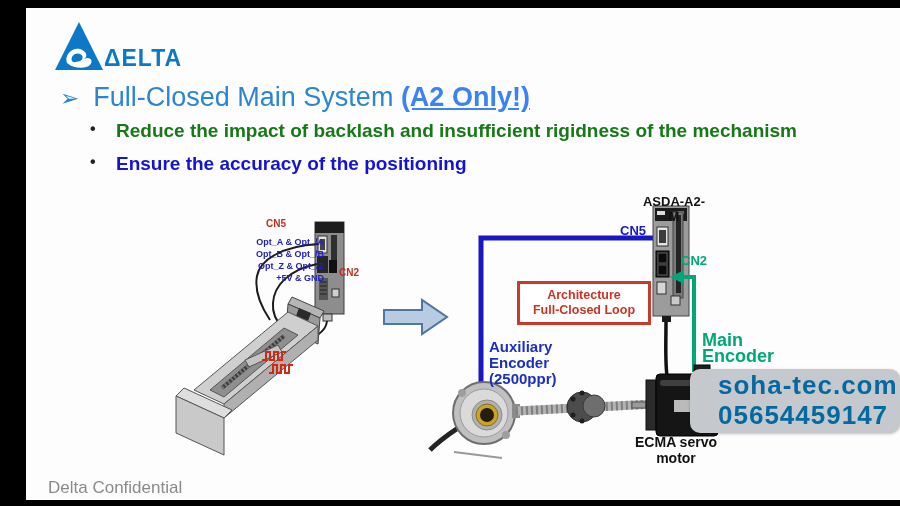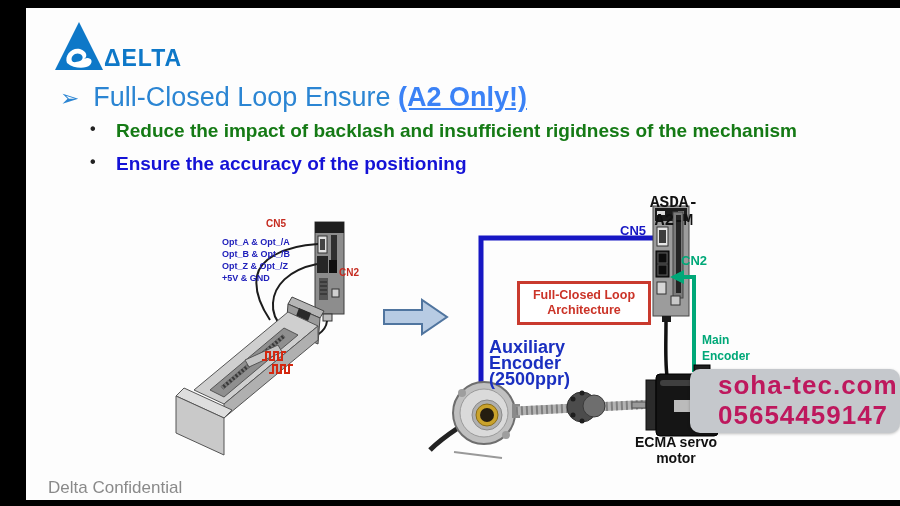--- a/index.html
+++ b/index.html
@@ -15,34 +15,34 @@
   .heading .marker{font-size:23px;margin-right:14px;}
   .heading .hl{color:#3b82f6;font-weight:bold;text-decoration:underline;}
   
   .bullet-row{left:64px;font-size:19px;font-weight:bold;white-space:nowrap;}
   .bullet-row .dot{display:inline-block;width:26px;color:#222;font-size:16px;vertical-align:top;}
   .b1{top:112px;color:#157a15;}
   .b2{top:145px;color:#1412d6;}
   
   .lbl{line-height:1.05;}
   .cn5-left{left:230px;top:211px;width:40px;text-align:center;font-size:10px;font-weight:bold;color:#c52b20;}
-  .sig-lines{left:196px;top:228px;width:102px;text-align:left;font-size:9px;font-weight:bold;color:#2020bb;line-height:12px;}
+  .sig-lines{left:196px;top:228px;width:102px;text-align:right;font-size:9px;font-weight:bold;color:#2020bb;line-height:12px;}
   .cn2-left{left:313px;top:260px;font-size:10px;font-weight:bold;color:#c52b20;}
-  .drive-model{left:612px;top:186px;width:72px;text-align:center;font-size:16px;font-weight:bold;color:#111;font-family:Liberation Mono, monospace;}
+  .drive-model{left:612px;top:186px;width:72px;text-align:center;font-size:13px;font-weight:bold;color:#111;}
   .cn5-right{left:594px;top:215px;font-size:13px;font-weight:bold;color:#1717c4;}
   .cn2-right{left:655px;top:245px;font-size:13px;font-weight:bold;color:#00a878;}
   .arch-box{left:491px;top:273px;width:128px;border:3px solid #c93a2e;background:#fff;
     text-align:center;font-size:12.5px;font-weight:bold;color:#cb3327;line-height:15px;padding:4px 0;}
-  .aux-label{left:463px;top:331px;font-size:18px;font-weight:bold;color:#1a2fc0;line-height:16px;}
-  .main-enc-label{left:676px;top:324px;font-size:12px;font-weight:bold;color:#00a878;line-height:16px;}
+  .aux-label{left:463px;top:331px;font-size:15px;font-weight:bold;color:#1a2fc0;line-height:16px;}
+  .main-enc-label{left:676px;top:324px;font-size:18px;font-weight:bold;color:#00a878;line-height:16px;}
   .motor-caption{left:588px;top:426px;width:124px;text-align:center;font-size:14px;font-weight:bold;color:#111;}
   
   .watermark{left:664px;top:361px;width:210px;height:64px;background:#c5c8cc;border-radius:10px;
     box-shadow:0 1px 3px rgba(0,0,0,.25);z-index:5;}
-  .watermark .wl{position:absolute;left:28px;font-size:26px;font-weight:bold;color:#be185d;letter-spacing:1px;white-space:nowrap;}
+  .watermark .wl{position:absolute;left:28px;font-size:26px;font-weight:bold;color:#0369a1;letter-spacing:1px;white-space:nowrap;}
   .watermark .w1{top:1px;}
   .watermark .w2{top:31px;}
   
   .subtitle{left:120px;top:447px;width:640px;text-align:center;direction:rtl;z-index:6;
     font-size:26px;font-weight:bold;color:#8aa0c2;-webkit-text-stroke:1.3px #0a0a0a;
     text-shadow:1px 1px 0 #000,-1px 1px 0 #000,1px -1px 0 #000,-1px -1px 0 #000;}
   .footer{left:22px;top:470px;font-size:17px;color:#8a8a8a;z-index:6;}
   svg.canvas{position:absolute;left:0;top:0;z-index:1;}
   .abs{z-index:2;}
 </style>
@@ -159,21 +159,21 @@
     </svg>
 
     <svg class="abs" style="left:28px;top:13px;" width="50" height="52" viewBox="0 0 50 52">
       <polygon points="25,1 49,49 1,49" fill="#0e78c8"></polygon>
       <path d="M13,42 C10,34 18,26 26,28 C33,30 34,36 30,38 C36,35 40,40 36,44 C32,48 20,48 13,42 Z" fill="#fff"></path>
       <path d="M18,40 C16,35 22,31 26,33 C30,35 29,39 26,40 C22,41 20,42 18,40 Z" fill="#0e78c8"></path>
     </svg>
     <div class="abs logo-text">ΔELTA</div>
 
     <div class="abs heading">
-      <span class="marker">➢</span><span>Full-Closed Loop Ensure </span> <span class="hl">(A2 Only!)</span>
+      <span class="marker">➢</span><span>Full-Closed Main System </span> <span class="hl">(A2 Only!)</span>
     </div>
     <div class="abs bullet-row b2">
       <span class="dot">•</span><span>Ensure the accuracy of the positioning</span>
     </div>
     <div class="abs bullet-row b1">
       <span class="dot">•</span><span>Reduce the impact of backlash and insufficient rigidness of the mechanism</span>
     </div>
 
     <div class="abs lbl cn5-left">CN5</div>
     <div class="abs sig-lines">
@@ -181,22 +181,22 @@
       <div>Opt_B &amp; Opt_/B</div>
       <div>Opt_Z &amp; Opt_/Z</div>
       <div>+5V &amp; GND</div>
     </div>
     <div class="abs lbl cn2-left">CN2</div>
 
     <div class="abs drive-model">ASDA-A2-M</div>
     <div class="abs cn5-right">CN5</div>
     <div class="abs cn2-right">CN2</div>
     <div class="abs arch-box">
+      <div>Architecture</div>
       <div>Full-Closed Loop</div>
-      <div>Architecture</div>
     </div>
     <div class="abs aux-label">
       <div>Auxiliary</div>
       <div>Encoder</div>
       <div>(2500ppr)</div>
     </div>
     <div class="abs main-enc-label">
       <div>Main</div>
       <div>Encoder</div>
     </div>

